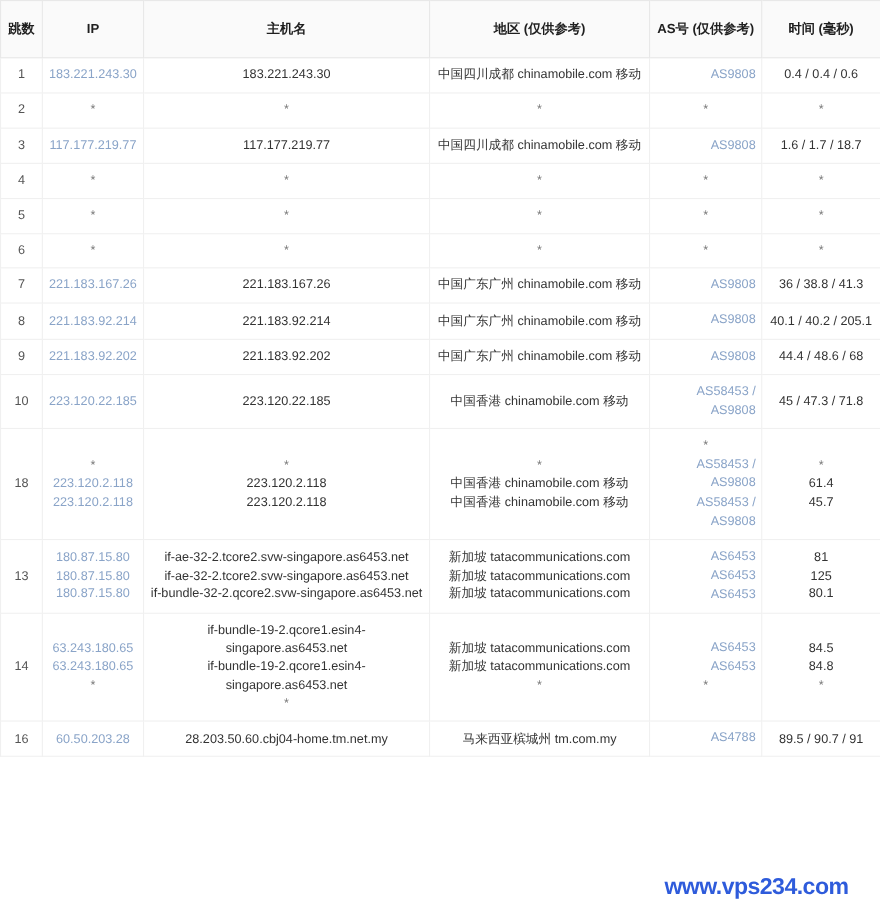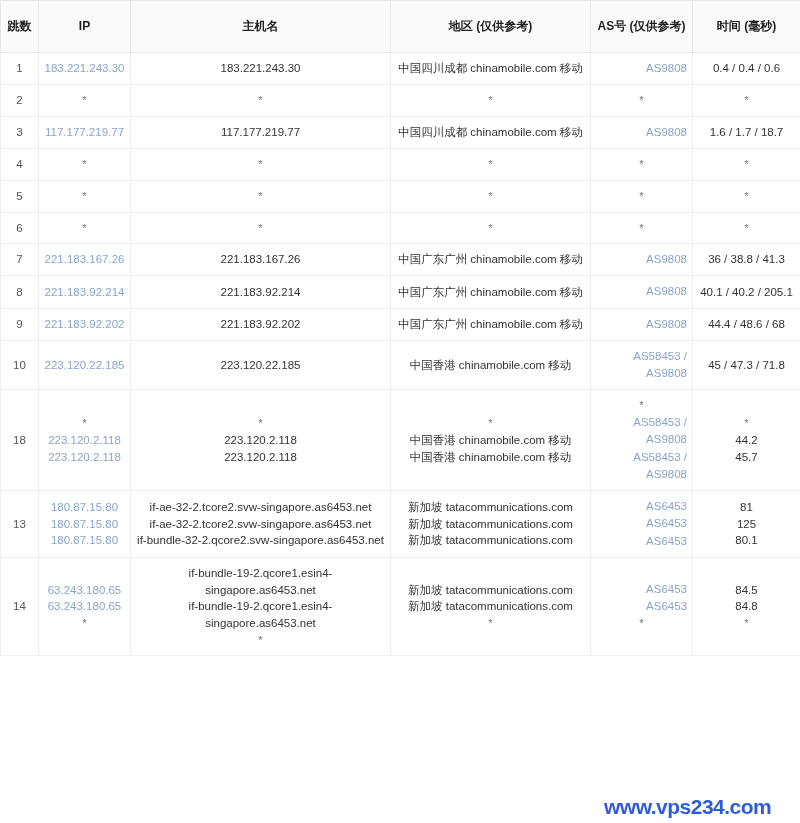--- a/index.html
+++ b/index.html
@@ -310,21 +310,21 @@
             <span class="plain">中国香港 chinamobile.com 移动</span>
             <span class="plain">中国香港 chinamobile.com 移动</span>
           </td>
           <td class="as-cell">
             <span class="dim">*</span>
             <a class="lnk" href="#">AS58453 / AS9808</a>
             <a class="lnk" href="#">AS58453 / AS9808</a>
           </td>
           <td>
             <span class="dim">*</span>
-            <span class="plain">44.2</span>
+            <span class="plain">61.4</span>
             <span class="plain">45.7</span>
           </td>
         </tr>
         <tr>
           <td class="hop">13</td>
           <td>
             <a class="lnk" href="#">180.87.15.80</a>
             <a class="lnk" href="#">180.87.15.80</a>
             <a class="lnk" href="#">180.87.15.80</a>
           </td>
@@ -370,17 +370,35 @@
             <a class="lnk" href="#">AS6453</a>
             <a class="lnk" href="#">AS6453</a>
             <span class="dim">*</span>
           </td>
           <td>
             <span class="plain">84.5</span>
             <span class="plain">84.8</span>
             <span class="dim">*</span>
           </td>
         </tr>
+        <tr>
+          <td class="hop">16</td>
+          <td>
+            <a class="lnk" href="#">60.50.203.28</a>
+          </td>
+          <td>
+            <span class="plain">28.203.50.60.cbj04-home.tm.net.my</span>
+          </td>
+          <td>
+            <span class="plain">马来西亚槟城州 tm.com.my</span>
+          </td>
+          <td class="as-cell">
+            <a class="lnk" href="#">AS4788</a>
+          </td>
+          <td>
+            <span class="plain">89.5 / 90.7 / 91</span>
+          </td>
+        </tr>
       </tbody>
   </table>
 
   <div class="watermark">www.vps234.com</div>
 </div>
 
 </body></html>

